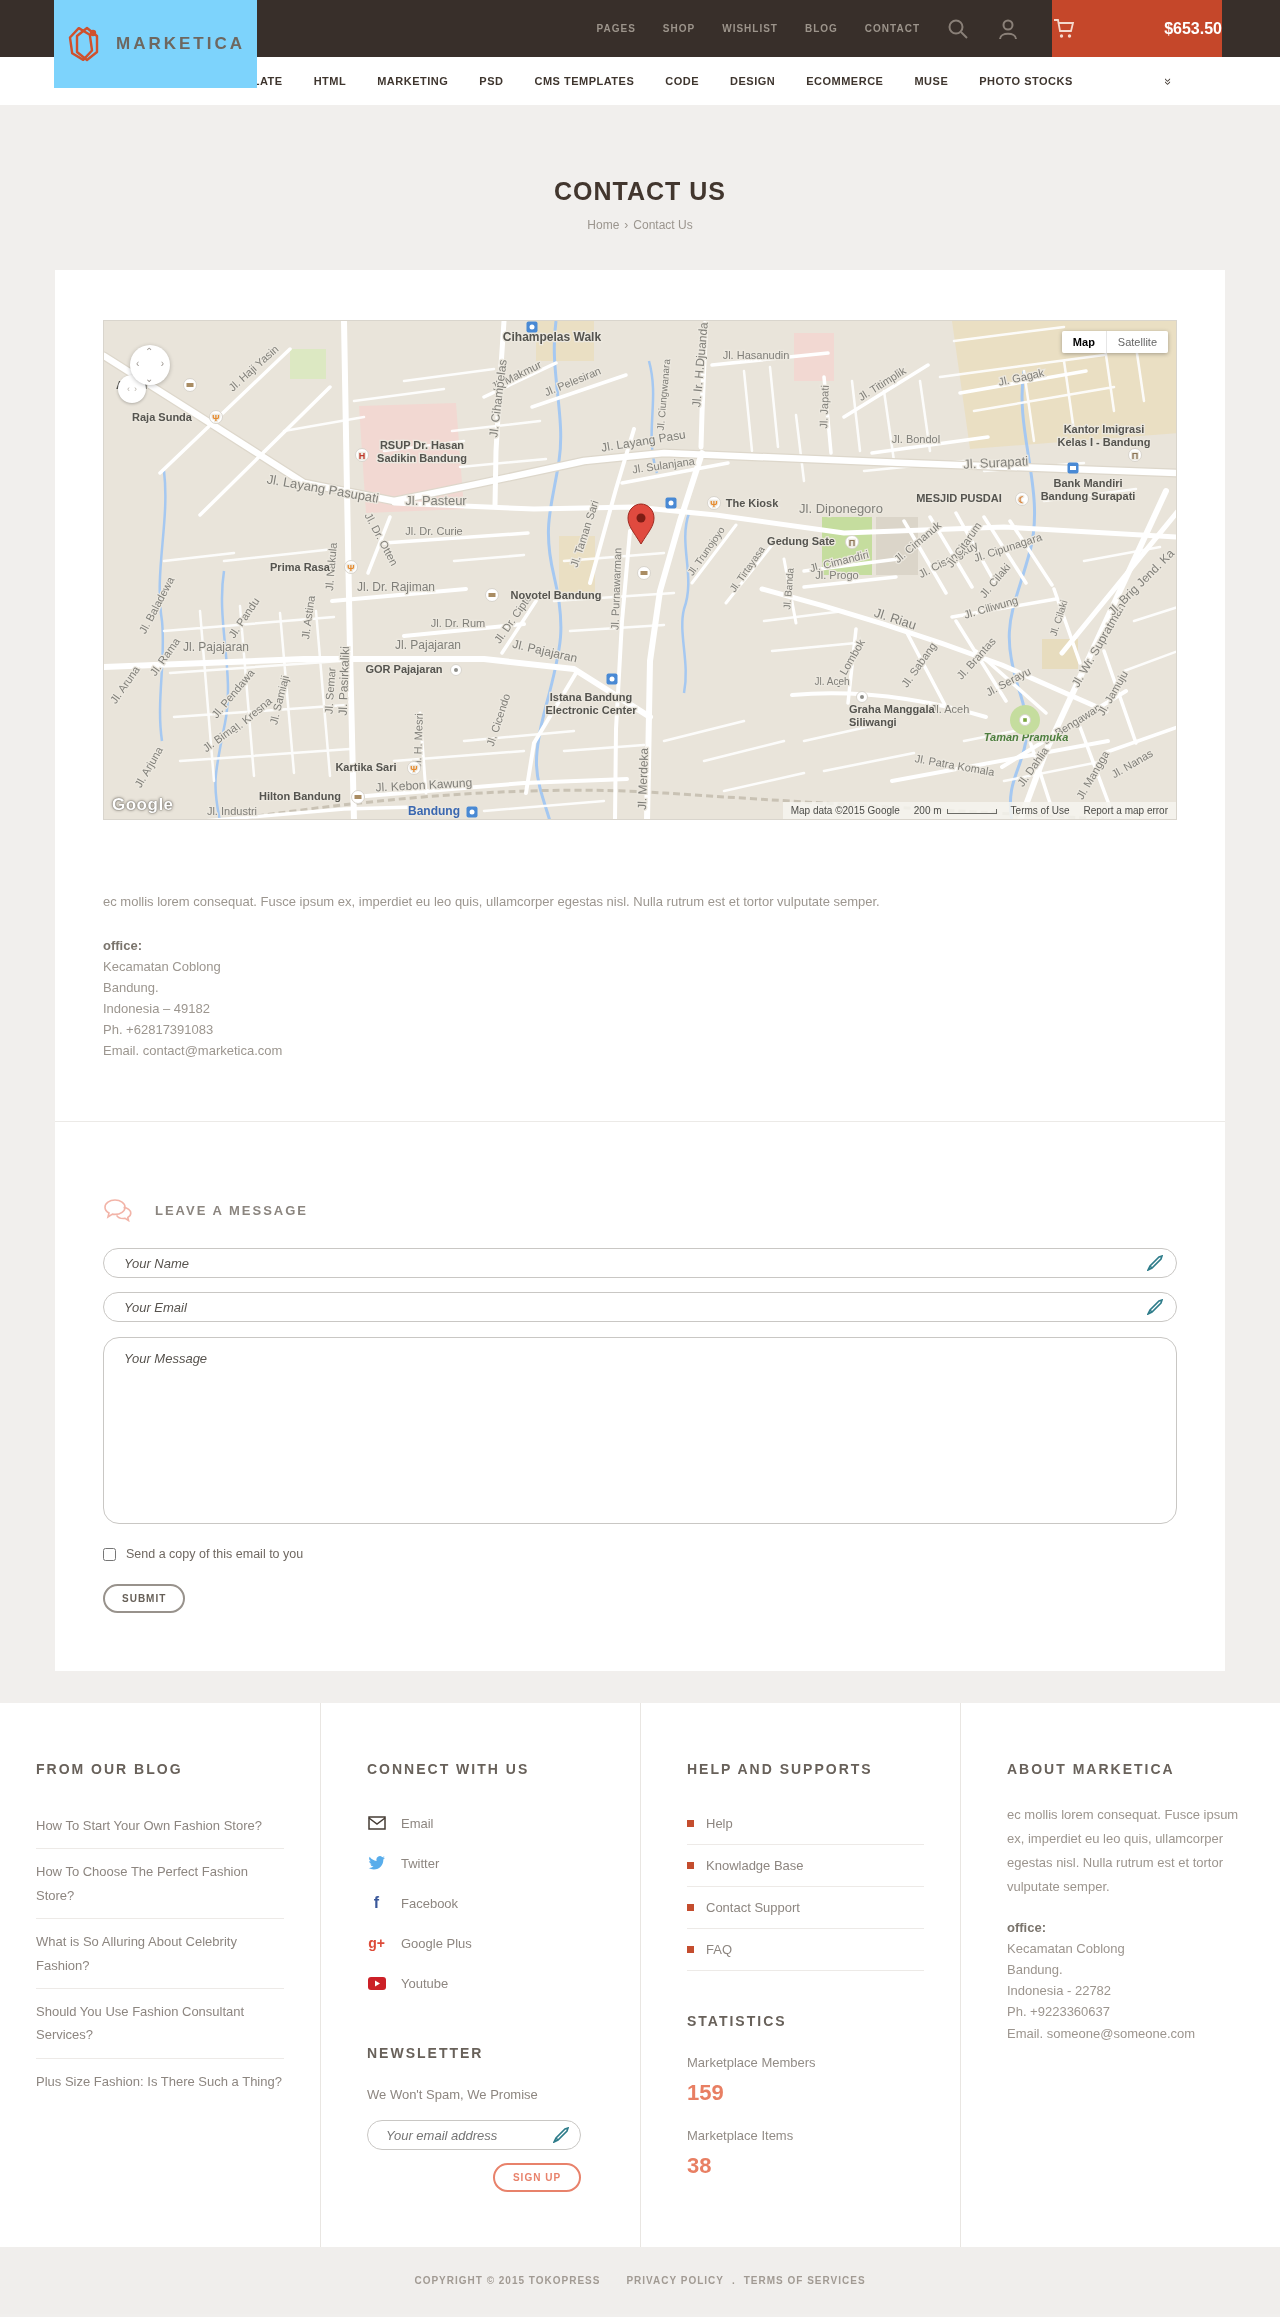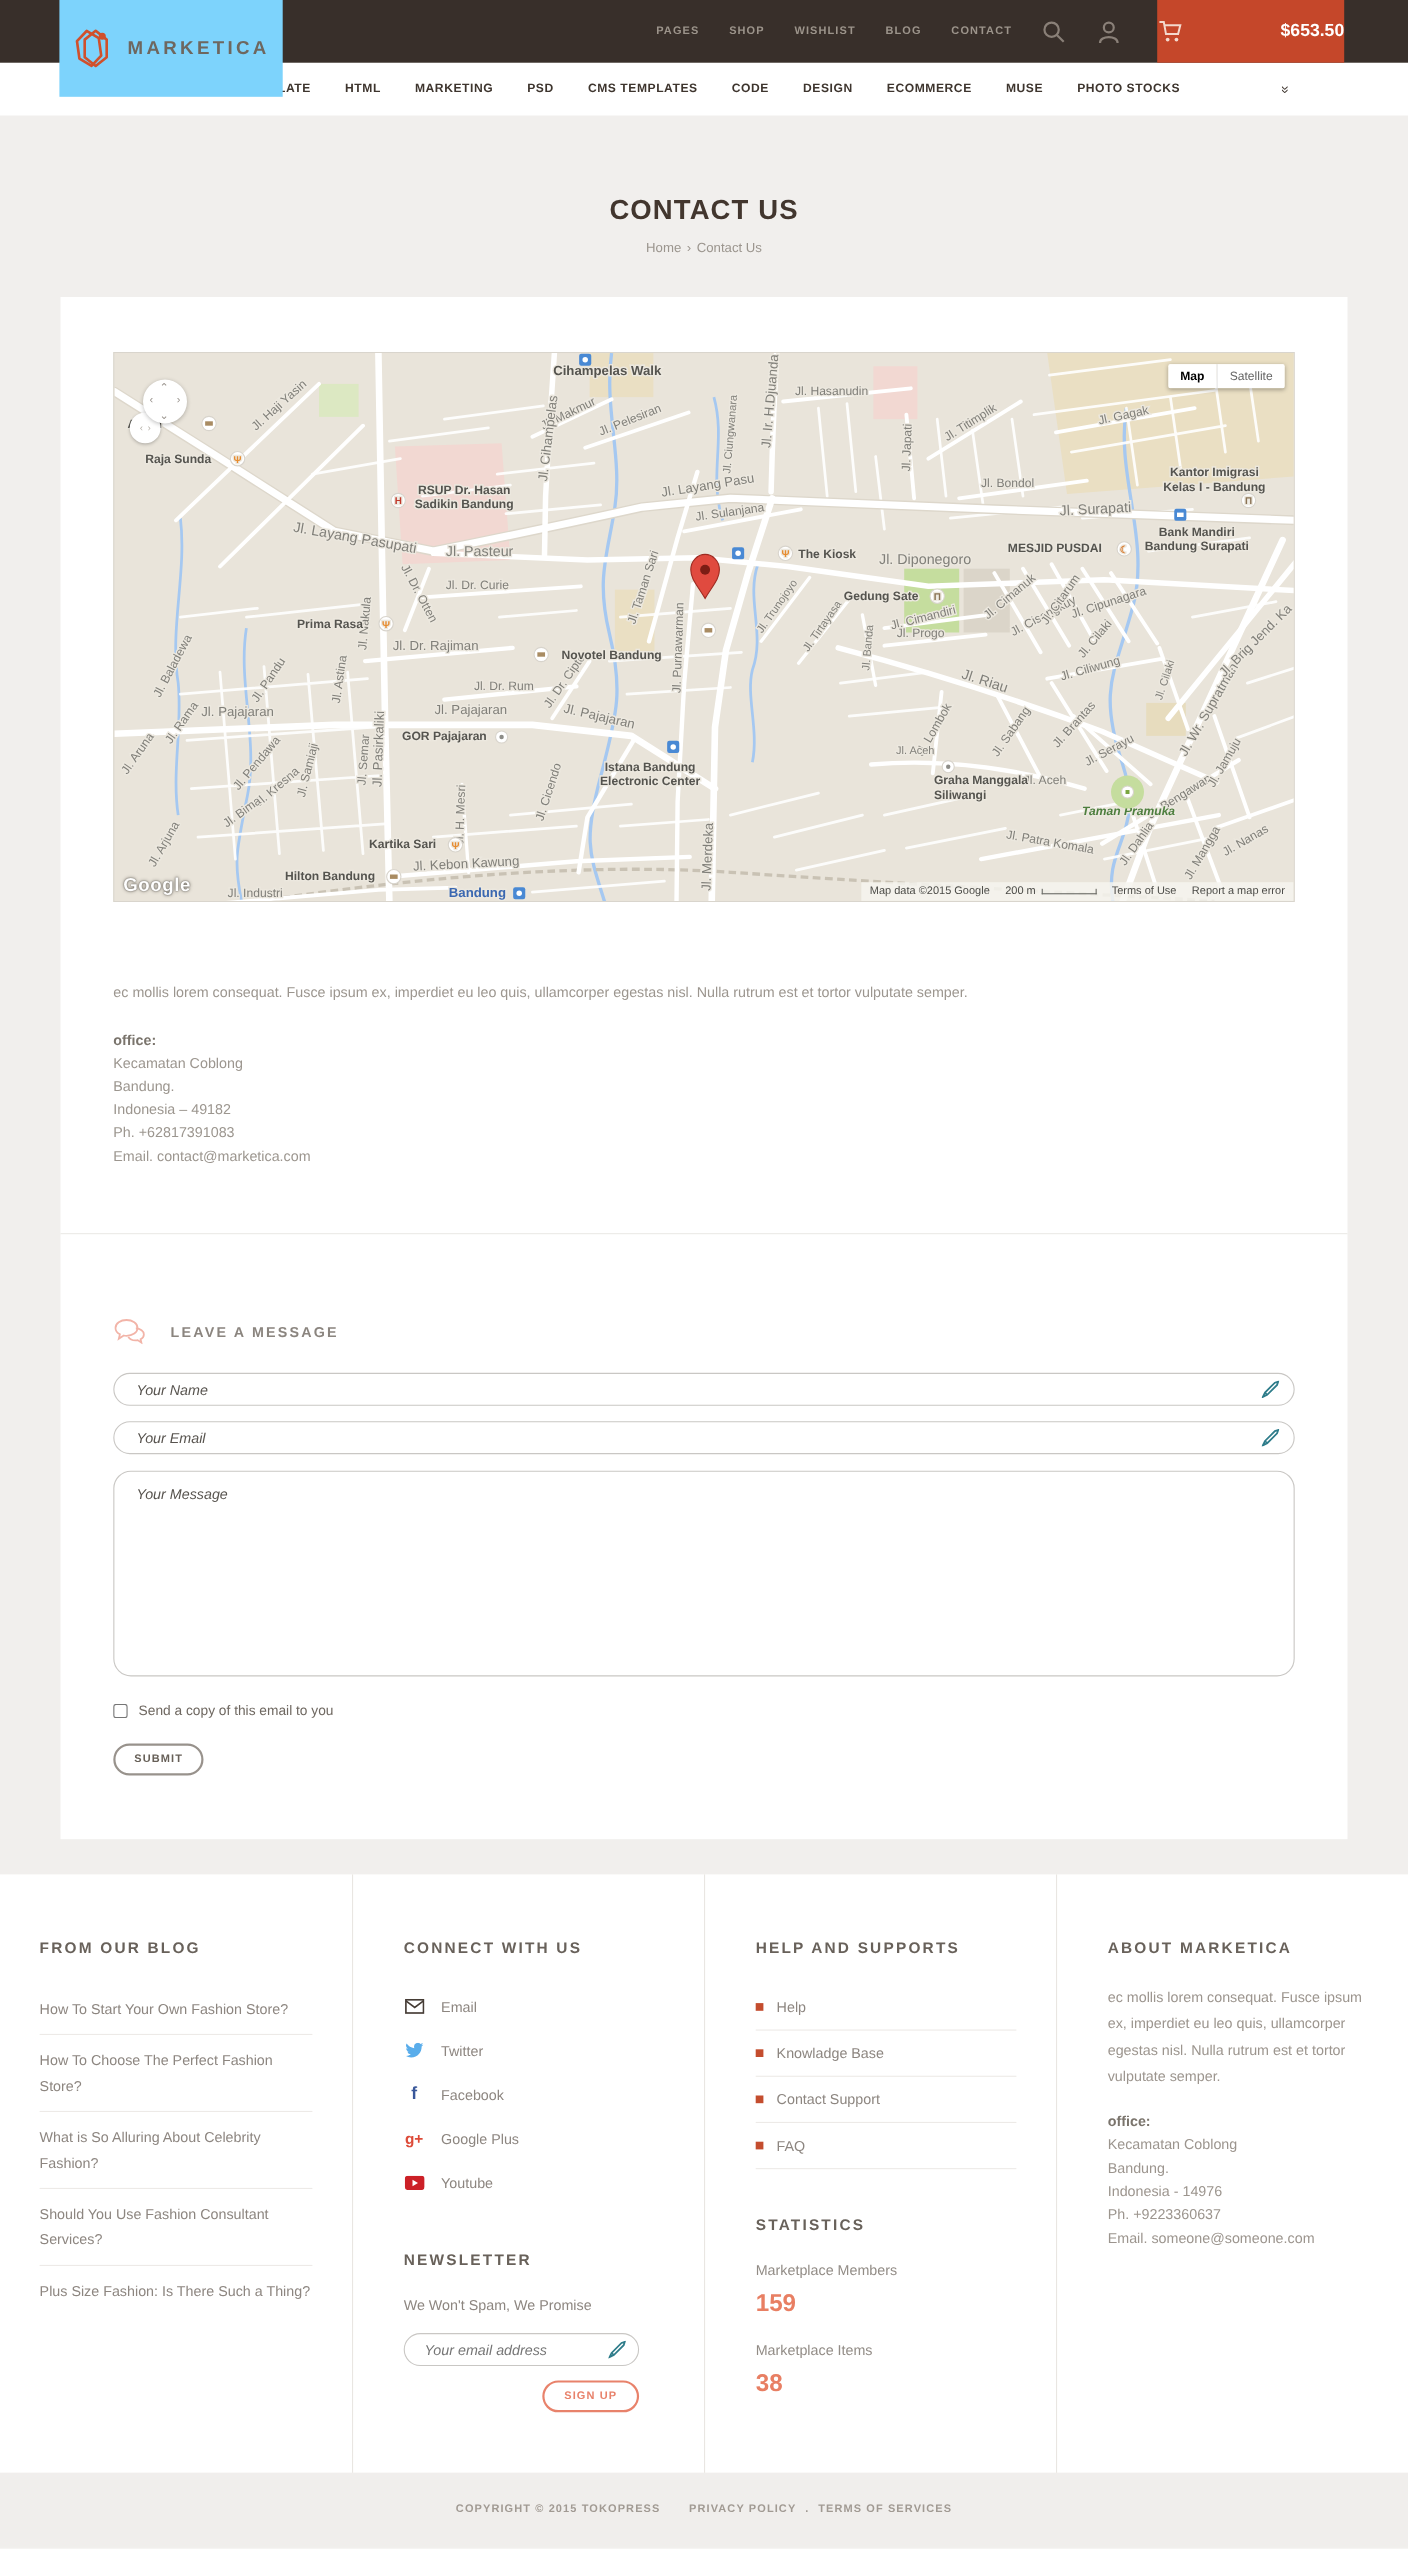--- a/index.html
+++ b/index.html
@@ -576,21 +576,21 @@
         </div>
       </div>
   </div>
   <div class="fcol">
     <div class="fhead">ABOUT MARKETICA</div>
     <div class="about-text">ec mollis lorem consequat. Fusce ipsum ex, imperdiet eu leo quis, ullamcorper egestas nisl. Nulla rutrum est et tortor vulputate semper.</div>
     <div class="about-office">
       <div class="office-h">office:</div>
       <div style="display:contents">
         
-      <div>Kecamatan Coblong</div><div>Bandung.</div><div>Indonesia - 14976</div><div>Ph. +9223360637</div><div>Email. someone@someone.com</div></div>
+      <div>Kecamatan Coblong</div><div>Bandung.</div><div>Indonesia - 22782</div><div>Ph. +9223360637</div><div>Email. someone@someone.com</div></div>
     </div>
   </div>
 </div>
 
 <div class="copybar">
   <span>COPYRIGHT © 2015 TOKOPRESS</span>
   <span class="cl">PRIVACY POLICY</span>
   <span class="dot">.</span>
   <span class="cl">TERMS OF SERVICES</span>
 </div>

